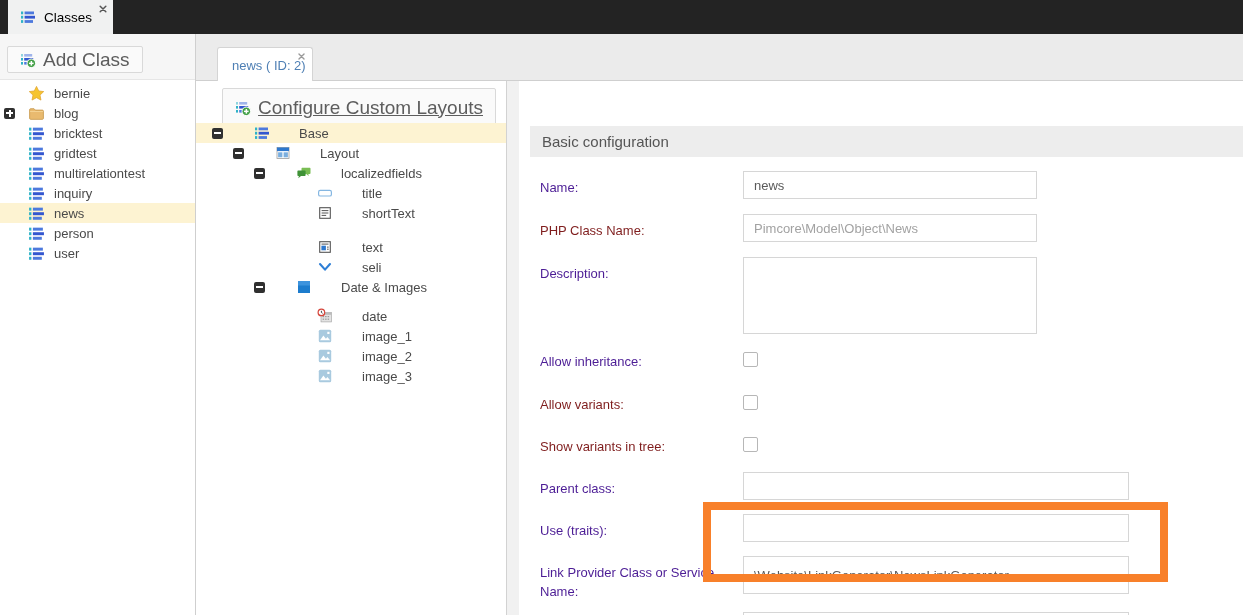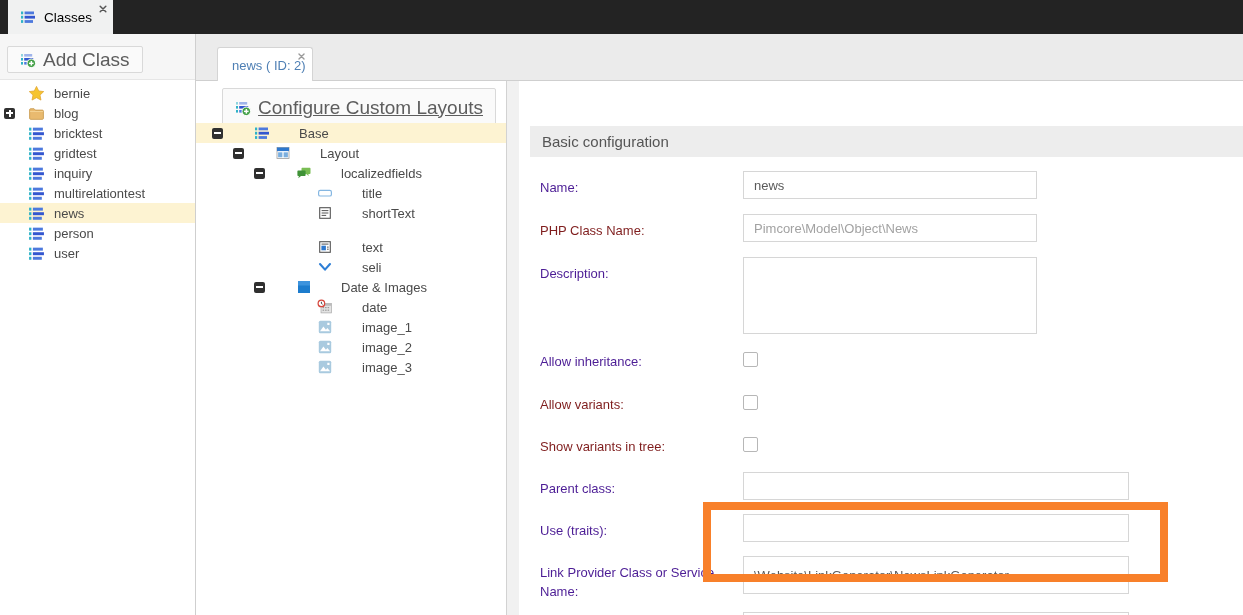--- a/index.html
+++ b/index.html
@@ -208,35 +208,35 @@
         <span class="row-icon">
           <svg viewBox="0 0 16 16">
             <rect x="1" y="2.5" width="2.2" height="2.8" fill="#2fb3c7"></rect>
             <rect x="4.6" y="2.5" width="9.4" height="2.8" fill="#4d79dd"></rect>
             <rect x="1" y="6.8" width="2.2" height="2.8" fill="#2fb3c7"></rect>
             <rect x="4.6" y="6.8" width="10.4" height="2.8" fill="#3356cf"></rect>
             <rect x="1" y="11.1" width="2.2" height="2.8" fill="#2fb3c7"></rect>
             <rect x="4.6" y="11.1" width="8.4" height="2.8" fill="#4d79dd"></rect>
           </svg>
         </span>
+        <span class="row-label">multirelationtest</span>
+      </div>
+      <div class="lrow">
+        <span class="exp-slot"></span>
+        <span class="row-icon">
+          <svg viewBox="0 0 16 16">
+            <rect x="1" y="2.5" width="2.2" height="2.8" fill="#2fb3c7"></rect>
+            <rect x="4.6" y="2.5" width="9.4" height="2.8" fill="#4d79dd"></rect>
+            <rect x="1" y="6.8" width="2.2" height="2.8" fill="#2fb3c7"></rect>
+            <rect x="4.6" y="6.8" width="10.4" height="2.8" fill="#3356cf"></rect>
+            <rect x="1" y="11.1" width="2.2" height="2.8" fill="#2fb3c7"></rect>
+            <rect x="4.6" y="11.1" width="8.4" height="2.8" fill="#4d79dd"></rect>
+          </svg>
+        </span>
         <span class="row-label">inquiry</span>
-      </div>
-      <div class="lrow">
-        <span class="exp-slot"></span>
-        <span class="row-icon">
-          <svg viewBox="0 0 16 16">
-            <rect x="1" y="2.5" width="2.2" height="2.8" fill="#2fb3c7"></rect>
-            <rect x="4.6" y="2.5" width="9.4" height="2.8" fill="#4d79dd"></rect>
-            <rect x="1" y="6.8" width="2.2" height="2.8" fill="#2fb3c7"></rect>
-            <rect x="4.6" y="6.8" width="10.4" height="2.8" fill="#3356cf"></rect>
-            <rect x="1" y="11.1" width="2.2" height="2.8" fill="#2fb3c7"></rect>
-            <rect x="4.6" y="11.1" width="8.4" height="2.8" fill="#4d79dd"></rect>
-          </svg>
-        </span>
-        <span class="row-label">multirelationtest</span>
       </div>
       <div class="lrow selected">
         <span class="exp-slot"></span>
         <span class="row-icon">
           <svg viewBox="0 0 16 16">
             <rect x="1" y="2.5" width="2.2" height="2.8" fill="#2fb3c7"></rect>
             <rect x="4.6" y="2.5" width="9.4" height="2.8" fill="#4d79dd"></rect>
             <rect x="1" y="6.8" width="2.2" height="2.8" fill="#2fb3c7"></rect>
             <rect x="4.6" y="6.8" width="10.4" height="2.8" fill="#3356cf"></rect>
             <rect x="1" y="11.1" width="2.2" height="2.8" fill="#2fb3c7"></rect>
@@ -392,21 +392,21 @@
           <span class="expander"></span>
         </span>
         <span class="row-icon">
           <svg viewBox="0 0 16 16">
             <rect x="2" y="2" width="12" height="12" fill="#1d7ccd"></rect>
             <rect x="2" y="2" width="12" height="4.5" fill="#3d93dd"></rect>
           </svg>
         </span>
         <span class="row-label">Date &amp; Images</span>
       </div>
-      <div class="trow" style="padding-left: 79px;">
+      <div class="trow" style="padding-left: 79px; margin-top: 9px;">
         <span class="exp-slot"></span>
         <span class="row-icon">
           <svg viewBox="0 0 16 16">
             <rect x="4" y="4.5" width="10.4" height="9.4" fill="#e3e3e3" stroke="#a9a9a9" stroke-width="0.7"></rect>
             <rect x="4" y="4.5" width="10.4" height="2.3" fill="#bcbcbc"></rect>
             <g fill="#9a9a9a">
               <rect x="5.6" y="8" width="1.5" height="1.2"></rect>
               <rect x="8.1" y="8" width="1.5" height="1.2"></rect>
               <rect x="10.6" y="8" width="1.5" height="1.2"></rect>
               <rect x="5.6" y="10.6" width="1.5" height="1.2"></rect>

